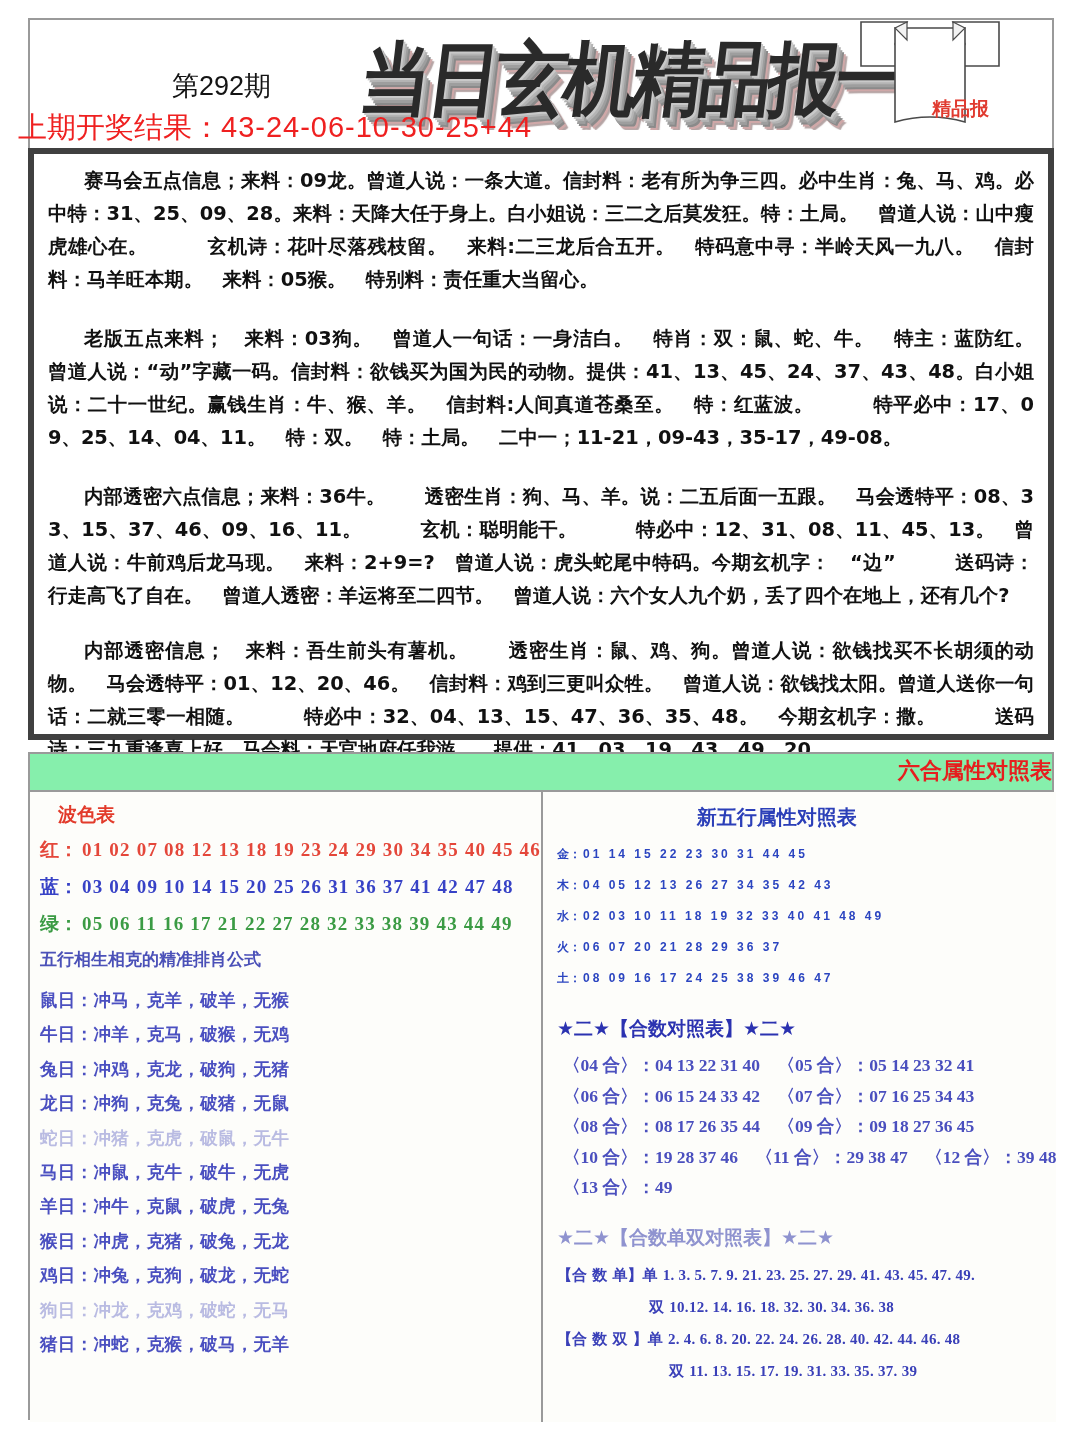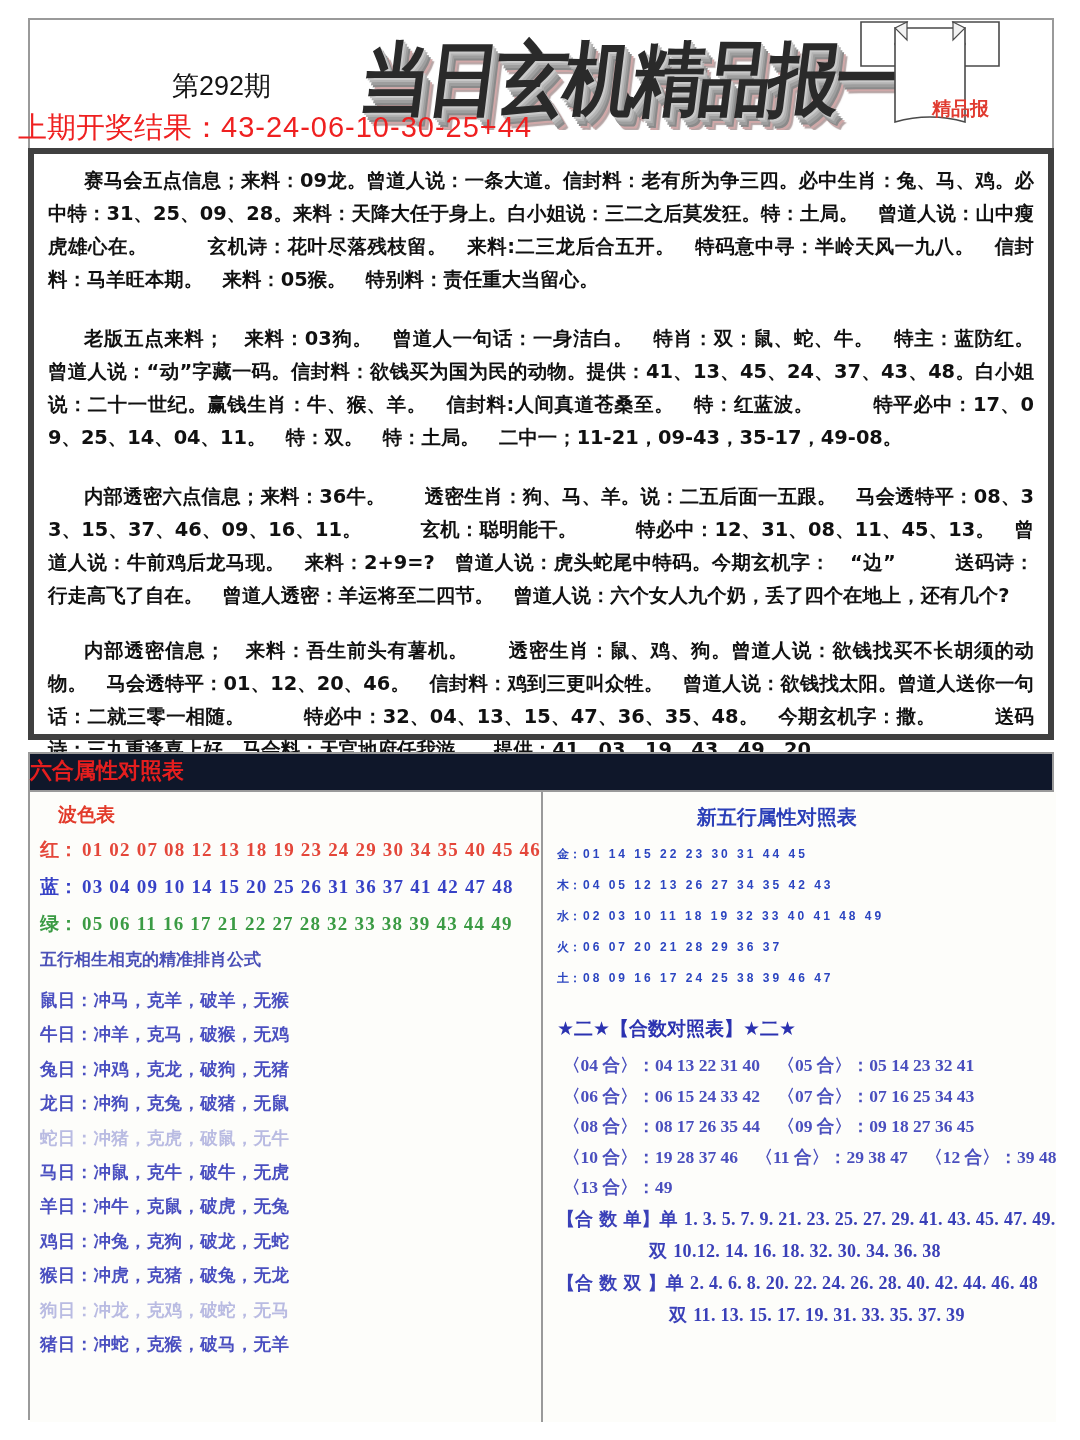--- a/index.html
+++ b/index.html
@@ -117,27 +117,27 @@
     position:absolute;
     left:28px; top:752px;
     width:1026px; height:668px;
     border:2px solid #9a9a9a;
     background:#fff;
     box-sizing:border-box;
   }
   .ref-title{
     height:36px;
     line-height:34px;
-    text-align:left;
+    text-align:right;
     font-size:22px;
     font-weight:bold;
     color:#e61e1e;
     font-family:"DejaVu Sans","Liberation Sans",sans-serif;
     border-bottom:2px solid #9a9a9a;
-    background:#0f172a;
+    background:#86efac;
   }
   .ref-cols{
     display:flex;
     height:630px;
   }
   .col-left{
     width:524px;
     border-right:2px solid #9a9a9a;
     box-sizing:border-box;
     padding:8px 0 0 10px;
@@ -223,21 +223,21 @@
   .he-row{
     font-size:17.5px;
     font-weight:bold;
     color:#4a4fbe;
     font-family:"Liberation Serif","DejaVu Serif",serif;
     line-height:30.5px;
     white-space:nowrap;
     padding-left:6px;
   }
   .od-row{
-    font-size:18px;
+    font-size:15px;
     font-weight:bold;
     color:#3a40b8;
     font-family:"DejaVu Sans","Liberation Sans",sans-serif;
     line-height:32px;
     white-space:nowrap;
   }
   .od-row .seq{ font-family:"Liberation Serif","DejaVu Serif",serif; letter-spacing:.3px; }
   .od-row.indent{ padding-left:92px; }
   .od-row.indent2{ padding-left:112px; }
 </style>
@@ -294,22 +294,22 @@
 
         <div class="formula-title">五行相生相克的精准排肖公式</div>
 
         <div class="zodiac-row">鼠日：冲马，克羊，破羊，无猴</div>
         <div class="zodiac-row">牛日：冲羊，克马，破猴，无鸡</div>
         <div class="zodiac-row">兔日：冲鸡，克龙，破狗，无猪</div>
         <div class="zodiac-row">龙日：冲狗，克兔，破猪，无鼠</div>
         <div class="zodiac-row faded">蛇日：冲猪，克虎，破鼠，无牛</div>
         <div class="zodiac-row">马日：冲鼠，克牛，破牛，无虎</div>
         <div class="zodiac-row">羊日：冲牛，克鼠，破虎，无兔</div>
+        <div class="zodiac-row">猴日：冲虎，克猪，破兔，无龙</div>
         <div class="zodiac-row">鸡日：冲兔，克狗，破龙，无蛇</div>
-        <div class="zodiac-row">猴日：冲虎，克猪，破兔，无龙</div>
         <div class="zodiac-row faded">狗日：冲龙，克鸡，破蛇，无马</div>
         <div class="zodiac-row">猪日：冲蛇，克猴，破马，无羊</div>
       </div>
 
       <div class="col-right">
         <div class="five-title">新五行属性对照表</div>
 
         <div class="five-row">
           <span class="k">金：</span><span class="v">01 14 15 22 23 30 31 44 45</span>
         </div>
@@ -327,20 +327,21 @@
         </div>
 
         <div class="sec-head">★二★【合数对照表】★二★</div>
 
         <div class="he-row">〈04 合〉：04 13 22 31 40　〈05 合〉：05 14 23 32 41</div>
         <div class="he-row">〈06 合〉：06 15 24 33 42　〈07 合〉：07 16 25 34 43</div>
         <div class="he-row">〈08 合〉：08 17 26 35 44　〈09 合〉：09 18 27 36 45</div>
         <div class="he-row">〈10 合〉：19 28 37 46　〈11 合〉：29 38 47　〈12 合〉：39 48</div>
         <div class="he-row">〈13 合〉：49</div>
 
+        <div class="sec-head ghost">★二★【合数单双对照表】★二★</div>
 
         <div class="od-row">
           <span>【合 数 单】</span><span>单</span> <span class="seq">1. 3. 5. 7. 9. 21. 23. 25. 27. 29. 41. 43. 45. 47. 49.</span>
         </div>
         <div class="od-row indent">
           <span>双</span> <span class="seq">10.12. 14. 16. 18. 32. 30. 34. 36. 38</span>
         </div>
         <div class="od-row">
           <span>【合 数 双 】</span><span>单</span> <span class="seq">2. 4. 6. 8. 20. 22. 24. 26. 28. 40. 42. 44. 46. 48</span>
         </div>

